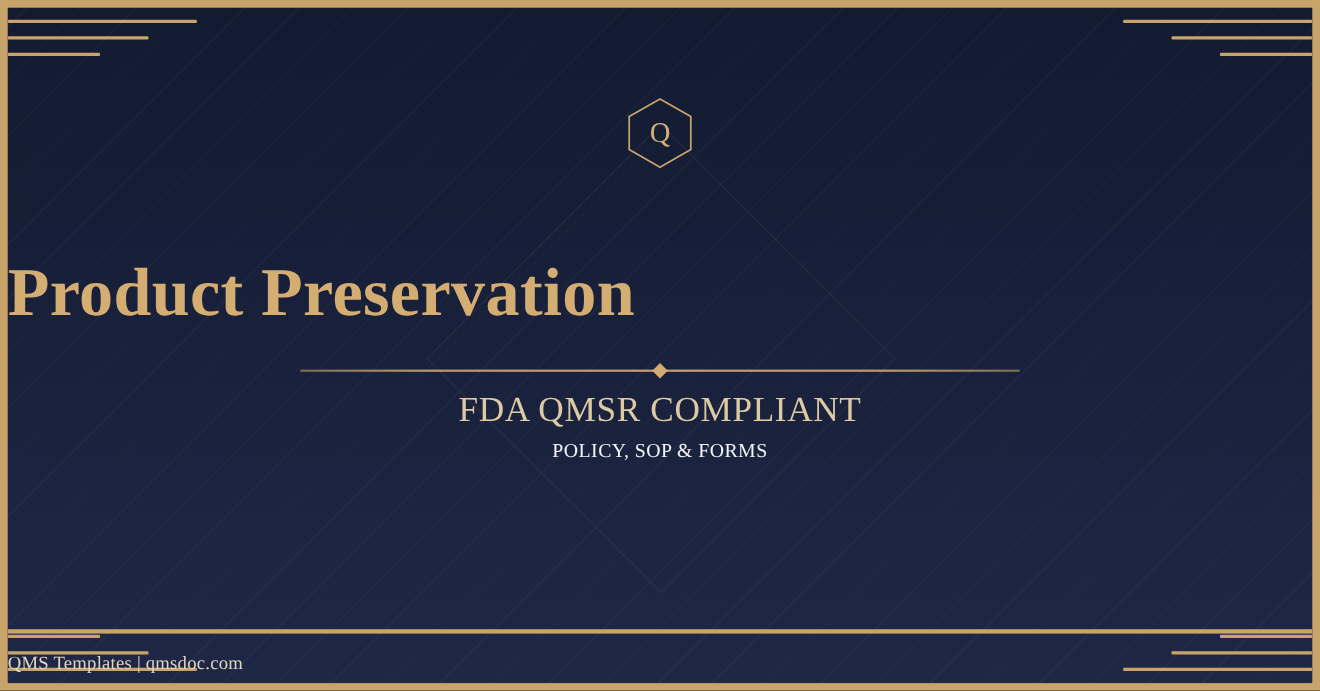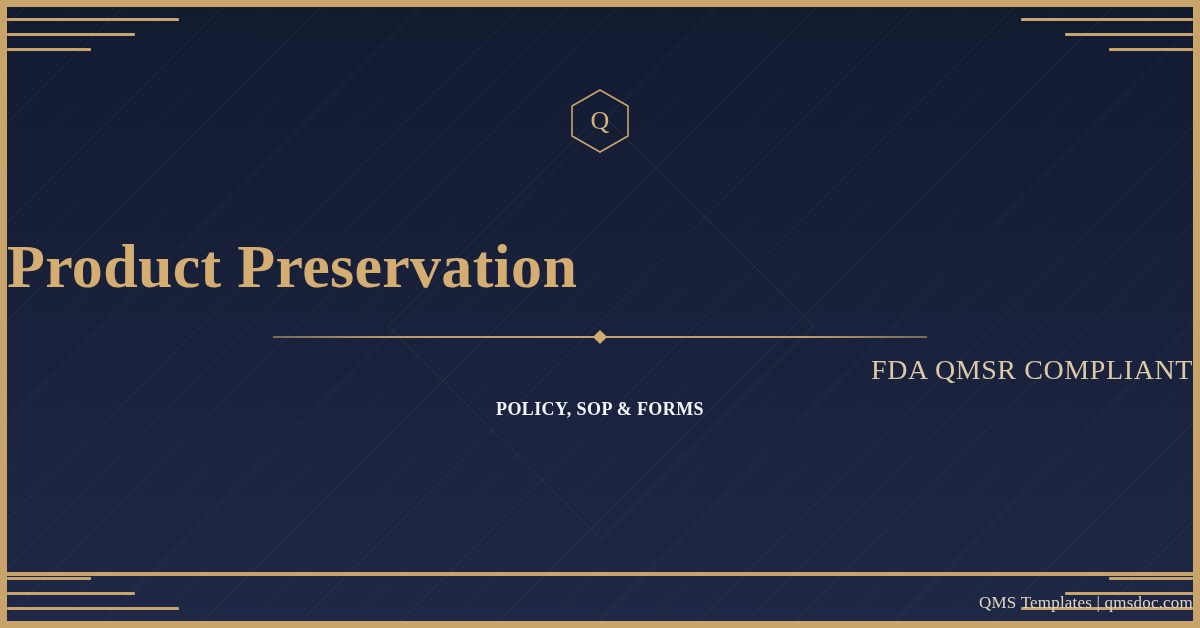--- a/index.html
+++ b/index.html
@@ -155,53 +155,53 @@
     margin-left: -5px;
     background: #d1ab71;
     transform: rotate(45deg);
   }
 
   .subtitle {
     position: absolute;
     left: 0;
     right: 0;
     top: 347px;
-    text-align: right;
+    text-align: center;
     color: #ddc9a4;
-    font-size: 28px;
+    font-size: 32px;
     letter-spacing: 0.6px;
   }
 
   .subsubtitle {
     position: absolute;
     left: 0;
     right: 0;
     top: 392px;
     text-align: center;
     color: #f4f5fa;
     font-size: 18px;
-    font-weight: bold;
+    font-weight: normal;
     letter-spacing: 0.4px;
   }
 
   
   .footer-rule {
     position: absolute;
     left: 0;
     right: 0;
     top: 565px;
     height: 4px;
     background: #c9a46a;
   }
   .footer-text {
     position: absolute;
     left: 0;
     right: 0;
     top: 586px;
-    text-align: right;
+    text-align: left;
     color: #e2d6bf;
     font-size: 17px;
     letter-spacing: 0.2px;
   }
 </style>
 </head>
 <body>
 
 <div id="slide">
 

